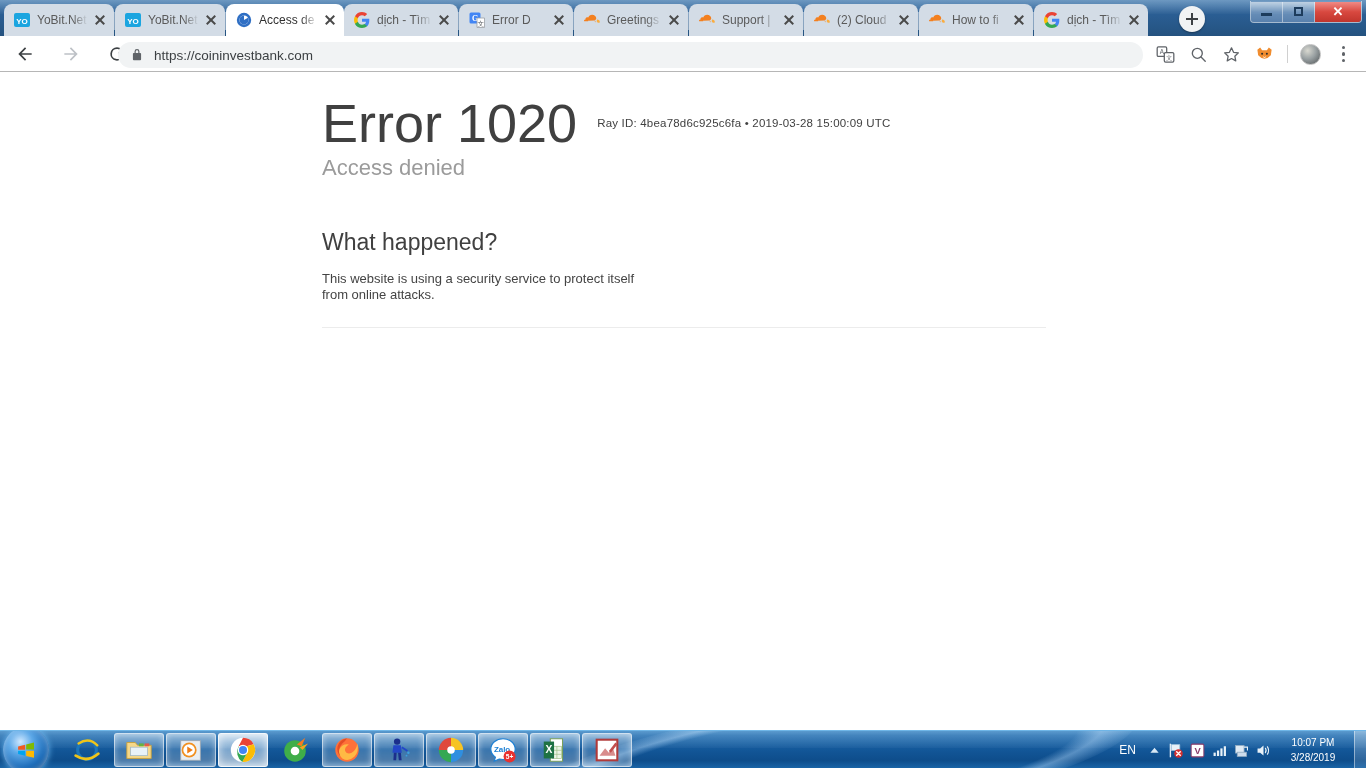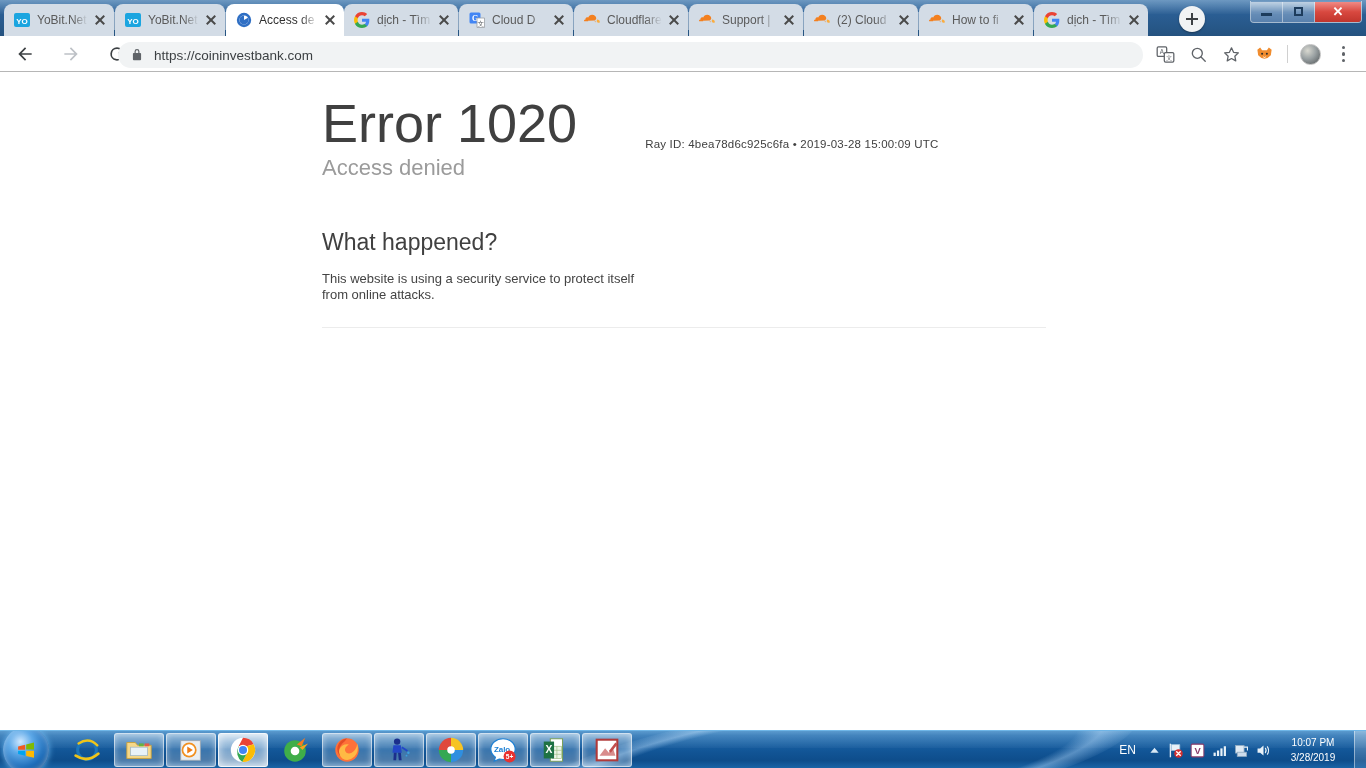--- a/index.html
+++ b/index.html
@@ -190,21 +190,21 @@
     position: relative;
     height: 658px;
     background: #ffffff;
     overflow: hidden;
   }
   .cf-wrap {
     position: absolute;
     left: 322px; top: 24px;
     width: 724px;
   }
-  .errline { display: flex; align-items: flex-end; gap: 48px; }
+  .errline { display: flex; align-items: center; }
   .err-code {
     font-size: 54px;
     font-weight: 300;
     color: #404040;
     letter-spacing: 0px;
     line-height: 1.0;
   }
   .err-meta {
     margin-left: 20px;
     font-family: Liberation Sans, sans-serif;
@@ -391,31 +391,31 @@
       </div>
       <div class="tab-sep"></div>
 
       <div class="tab" style="width:114px">
         <svg class="favicon" viewBox="0 0 16 16">
           <rect x="0.5" y="0.5" width="11" height="11" rx="1.5" fill="#4285f4"></rect>
           <text x="6" y="9" font-size="8" font-family="Liberation Serif, serif" font-weight="bold" fill="#ffffff" text-anchor="middle">G</text>
           <path d="M8 6 h7.5 v9.5 h-7.5 z" fill="#ffffff" stroke="#9aa0a6" stroke-width="0.8"></path>
           <text x="11.8" y="13.6" font-size="6.5" font-family="Liberation Sans, sans-serif" fill="#5f6368" text-anchor="middle">文</text>
         </svg>
-        <span class="title">Cloud D</span>
+        <span class="title">Error D</span>
         <span class="closex"></span>
       </div>
       <div class="tab-sep"></div>
 
       <div class="tab" style="width:114px">
         <svg class="favicon" viewBox="0 0 16 16">
           <path d="M11.6 11.5c.2-.6.1-1.2-.2-1.6-.3-.4-.8-.6-1.3-.6l-5.9-.1c-.1 0-.1 0-.2-.1 0 0 0-.1 0-.2 0-.1.1-.2.2-.2l6-.1c.7 0 1.5-.6 1.7-1.3l.4-1C12 4 10.2 2.7 8.2 2.7c-1.9 0-3.5 1.2-4 2.9-.3-.2-.7-.4-1.2-.3-.8.1-1.4.7-1.5 1.5 0 .2 0 .4.1.6C.5 7.4 0 8 0 8.8c0 .1 0 .2 0 .3 0 .1.1.1.2.1h11.2c.1 0 .2-.1.2-.2z" fill="#f38020"></path>
           <path d="M13.3 7.5h-.2c-.1 0-.1.1-.1.1l-.2.9c-.2.6-.1 1.2.2 1.6.3.4.8.6 1.3.6h1.2c.1 0 .1 0 .2-.1 0-.1 0-.1 0-.2.1-.2.1-.5.1-.7 0-1.2-1.1-2.2-2.5-2.2z" fill="#faad3f"></path>
         </svg>
-        <span class="title">Cloudflare</span>
+        <span class="title">Greetings</span>
         <span class="closex"></span>
       </div>
       <div class="tab-sep"></div>
 
       <div class="tab" style="width:114px">
         <svg class="favicon" viewBox="0 0 16 16">
           <path d="M11.6 11.5c.2-.6.1-1.2-.2-1.6-.3-.4-.8-.6-1.3-.6l-5.9-.1c-.1 0-.1 0-.2-.1 0 0 0-.1 0-.2 0-.1.1-.2.2-.2l6-.1c.7 0 1.5-.6 1.7-1.3l.4-1C12 4 10.2 2.7 8.2 2.7c-1.9 0-3.5 1.2-4 2.9-.3-.2-.7-.4-1.2-.3-.8.1-1.4.7-1.5 1.5 0 .2 0 .4.1.6C.5 7.4 0 8 0 8.8c0 .1 0 .2 0 .3 0 .1.1.1.2.1h11.2c.1 0 .2-.1.2-.2z" fill="#f38020"></path>
           <path d="M13.3 7.5h-.2c-.1 0-.1.1-.1.1l-.2.9c-.2.6-.1 1.2.2 1.6.3.4.8.6 1.3.6h1.2c.1 0 .1 0 .2-.1 0-.1 0-.1 0-.2.1-.2.1-.5.1-.7 0-1.2-1.1-2.2-2.5-2.2z" fill="#faad3f"></path>
         </svg>
         <span class="title">Support |</span>

